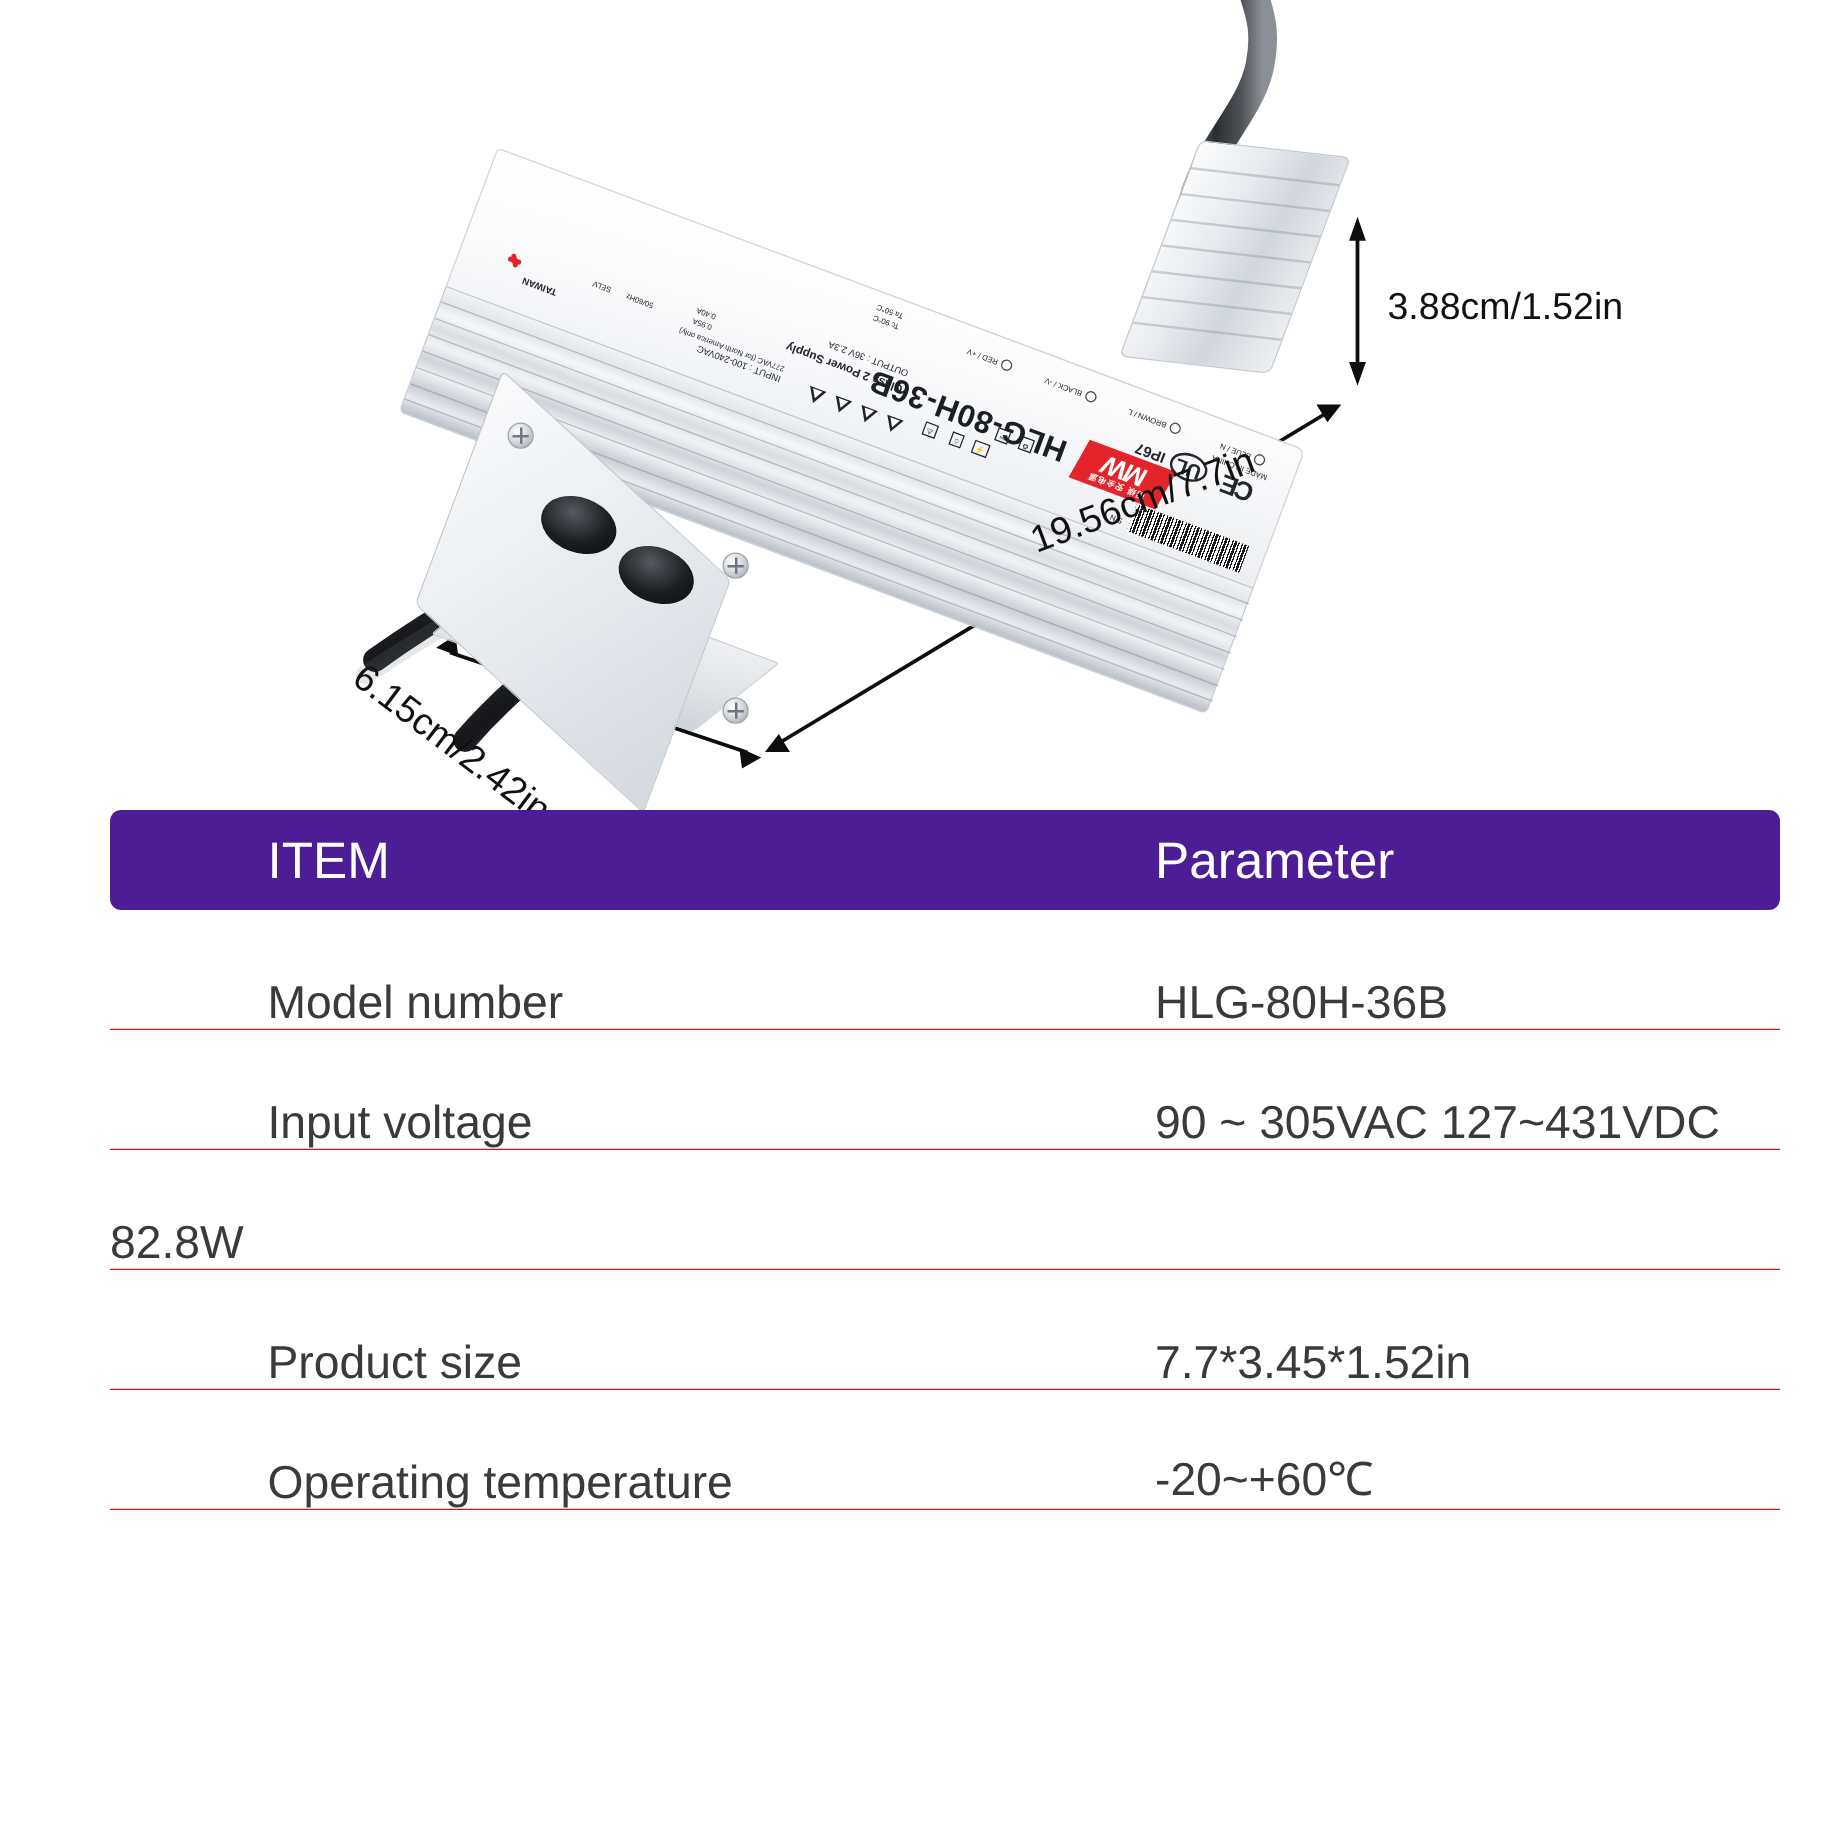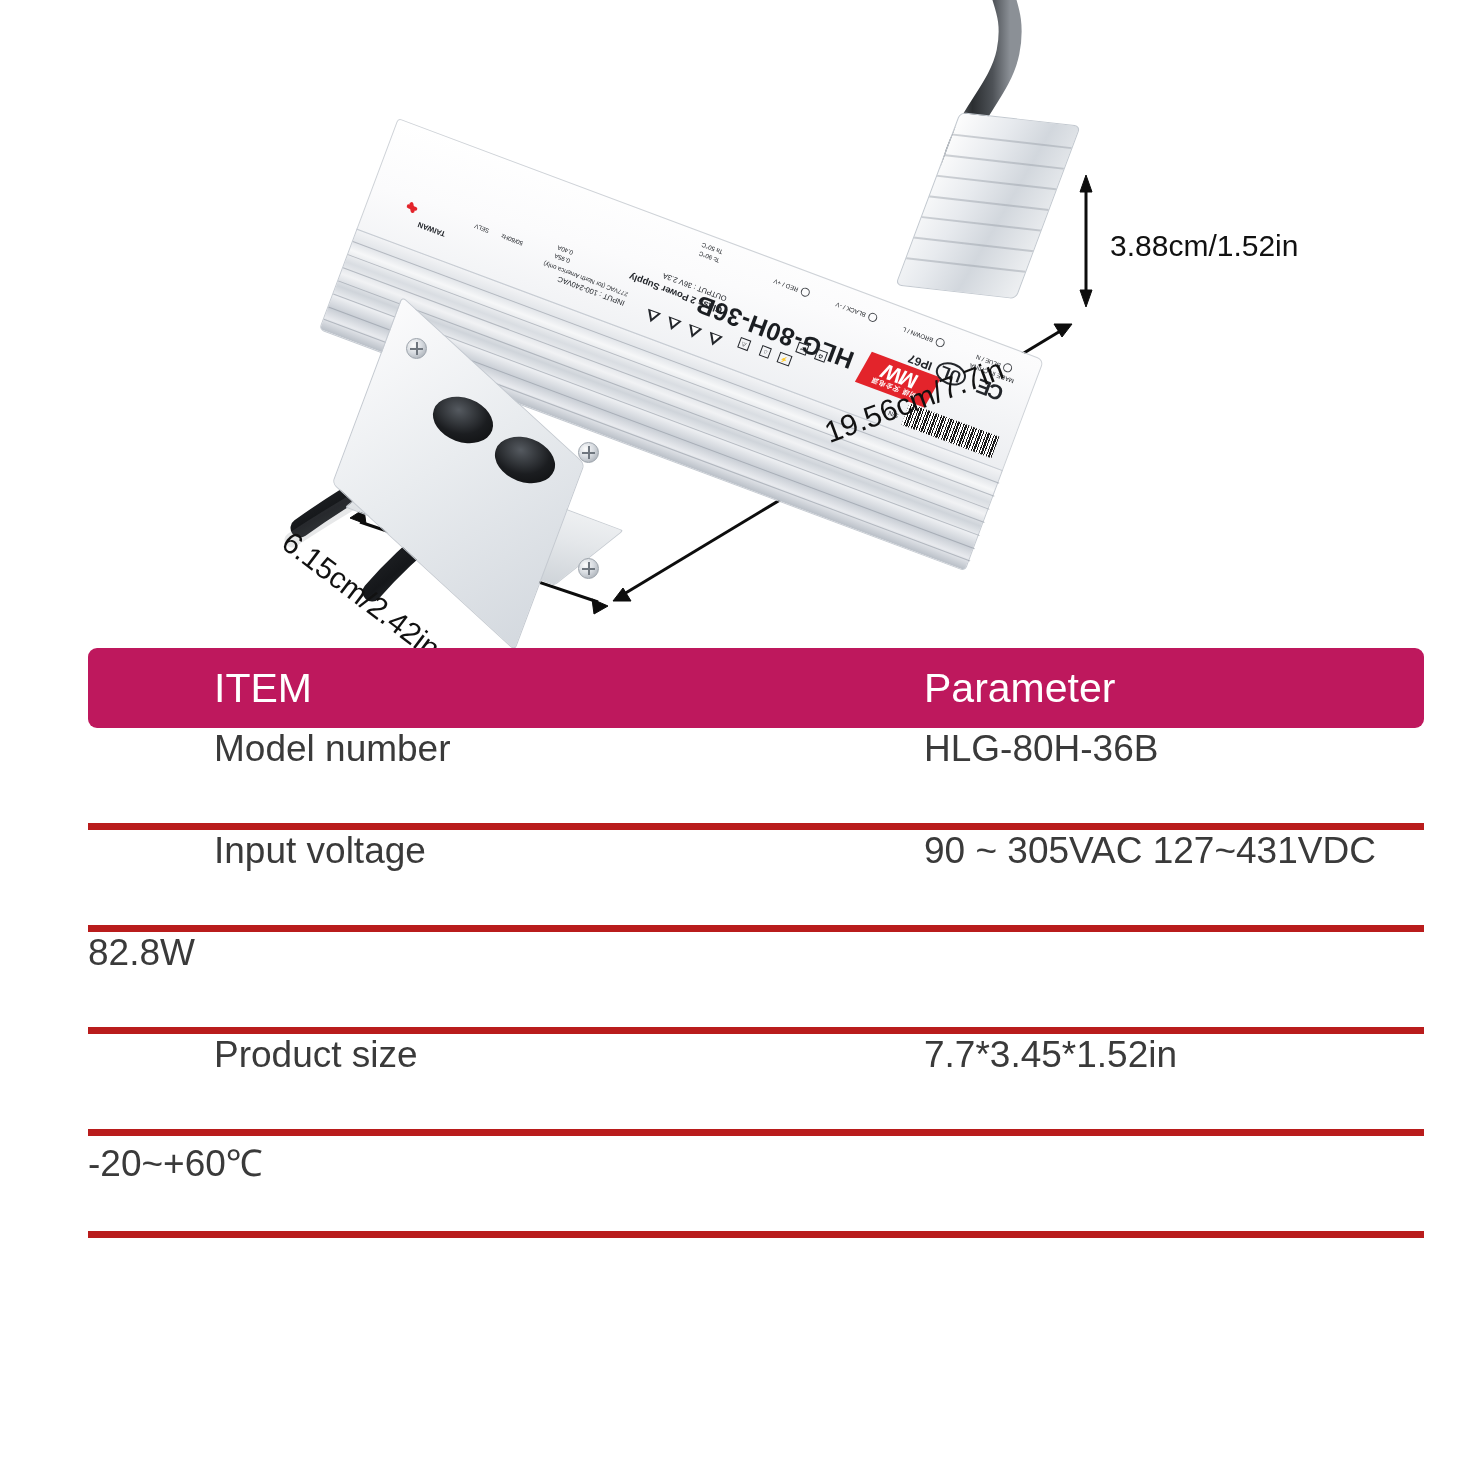--- a/index.html
+++ b/index.html
@@ -211,37 +211,37 @@
 
   
   #spec-table {
     position: absolute;
     left: 88px; top: 648px;
     width: 1336px;
   }
   .table-header {
     display: flex;
     height: 80px;
-    background: #be185d;
+    background: #4c1d95;
     border-radius: 9px;
     align-items: center;
   }
   .th {
     color: #ffffff;
     font-size: 41px;
     font-weight: 400;
   }
   .th-item  { margin-left: 126px; width: 710px; }
   .th-param { }
 
   .spec-row {
     display: flex;
-    align-items: flex-start;
+    align-items: flex-end;
     height: 95px;
-    border-bottom: 7px solid #b91c1c;
+    border-bottom: 1px solid #b91c1c;
   }
   .spec-row:first-of-type { border-top: none; }
   .td {
     color: #3a3a3a;
     font-size: 37px;
     font-weight: 400;
   }
   .td-item  { margin-left: 126px; width: 710px; }
   .td-param { }
 </style>
@@ -425,15 +425,16 @@
     <div class="td td-param">90 ~ 305VAC  127~431VDC</div>
   </div>
   <div class="spec-row">
     <div class="td td-param">82.8W</div>
   </div>
   <div class="spec-row">
     <div class="td td-item">Product size</div>
     <div class="td td-param">7.7*3.45*1.52in</div>
   </div>
   <div class="spec-row">
+    <div class="td td-item">Operating temperature</div>
     <div class="td td-param">-20~+60℃</div>
   </div>
 </div>
 
 </body></html>

